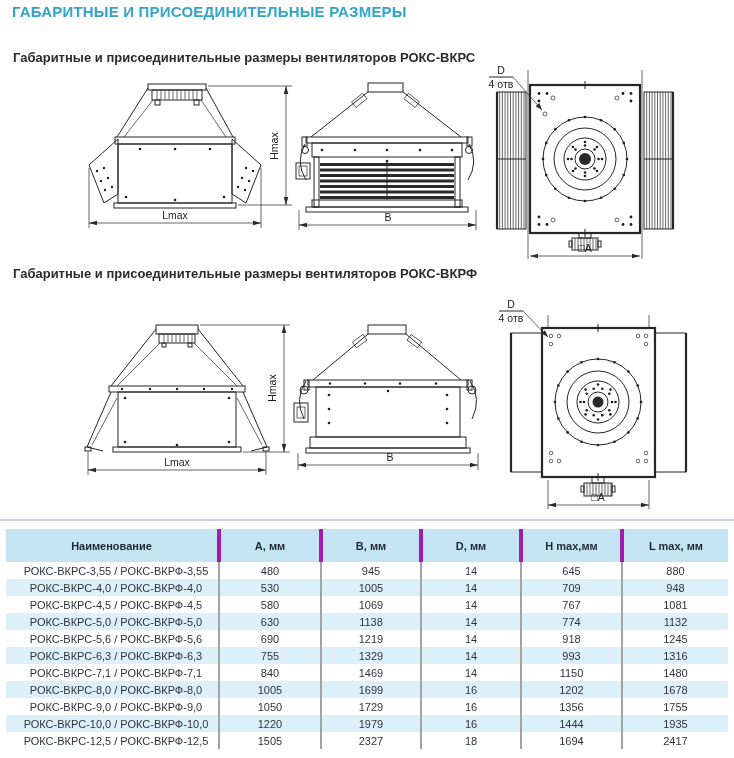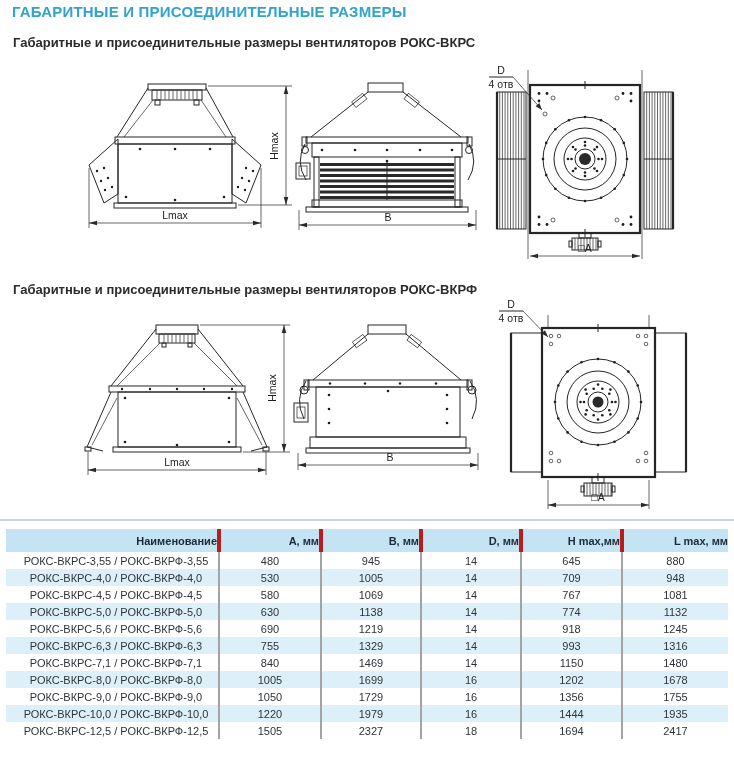--- a/index.html
+++ b/index.html
@@ -7,22 +7,22 @@
     width:734px;height:758px;position:relative;overflow:hidden;
     background:#ffffff;font-family:"Liberation Sans",sans-serif;
   }
   .page-title{
     position:absolute;left:12px;top:3px;font-size:15px;font-weight:bold;
     color:#31a4c8;letter-spacing:.2px;white-space:nowrap;
   }
   .section-heading{
     position:absolute;left:13px;font-size:13px;font-weight:bold;color:#2b2b2b;white-space:nowrap;
   }
-  #sec1{top:35px}
-  #sec2{top:282px}
+  #sec1{top:50px}
+  #sec2{top:266px}
   svg.draw{position:absolute;left:0}
   #svg-vkrs{top:60px}
   #svg-vkrf{top:295px}
   .draw line,.draw rect,.draw path,.draw polyline,.draw polygon,.draw circle{
     stroke:#262626;fill:none;stroke-width:1;
   }
   .draw .thick{stroke-width:2.2}
   .draw .thin{stroke-width:.7}
   .draw .fill{fill:#2a2a2a;stroke:none}
   .draw text{fill:#1d1d1d;stroke:none;font-size:10.5px}
@@ -30,25 +30,25 @@
   .draw .hatch line{stroke-width:.7}
   .rule{
     position:absolute;left:0;top:519px;width:734px;height:2px;background:#ccd3d8;
   }
   table.dim-table{
     position:absolute;left:6px;top:529px;width:722px;
     border-collapse:collapse;table-layout:fixed;font-size:11px;color:#2f343a;
   }
   .dim-table td{padding:0;vertical-align:middle;text-align:center;overflow:hidden;white-space:nowrap}
   .dim-table thead td{
-    background:#c5e4f3;font-weight:bold;color:#1d2838;height:23px;text-align:right;
+    background:#c5e4f3;font-weight:bold;color:#1d2838;height:33px;
   }
   .dim-table tbody td{height:17px}
   .dim-table tbody tr:nth-child(even) td{background:#ddeff8}
-  .dim-table thead td + td{border-left:4px solid #b91c1c}
+  .dim-table thead td + td{border-left:4px solid #a21caf}
   .dim-table tbody td + td{border-left:2px solid #a3a3a3}
   .dim-table td.name{text-align:center;padding-left:8px}
 </style>
 </head>
 <body>
 
 <div class="page-title">ГАБАРИТНЫЕ И ПРИСОЕДИНИТЕЛЬНЫЕ РАЗМЕРЫ</div>
 <div class="section-heading" id="sec1">Габаритные и присоединительные размеры вентиляторов РОКС-ВКРС</div>
 <div class="section-heading" id="sec2">Габаритные и присоединительные размеры вентиляторов РОКС-ВКРФ</div>
 

